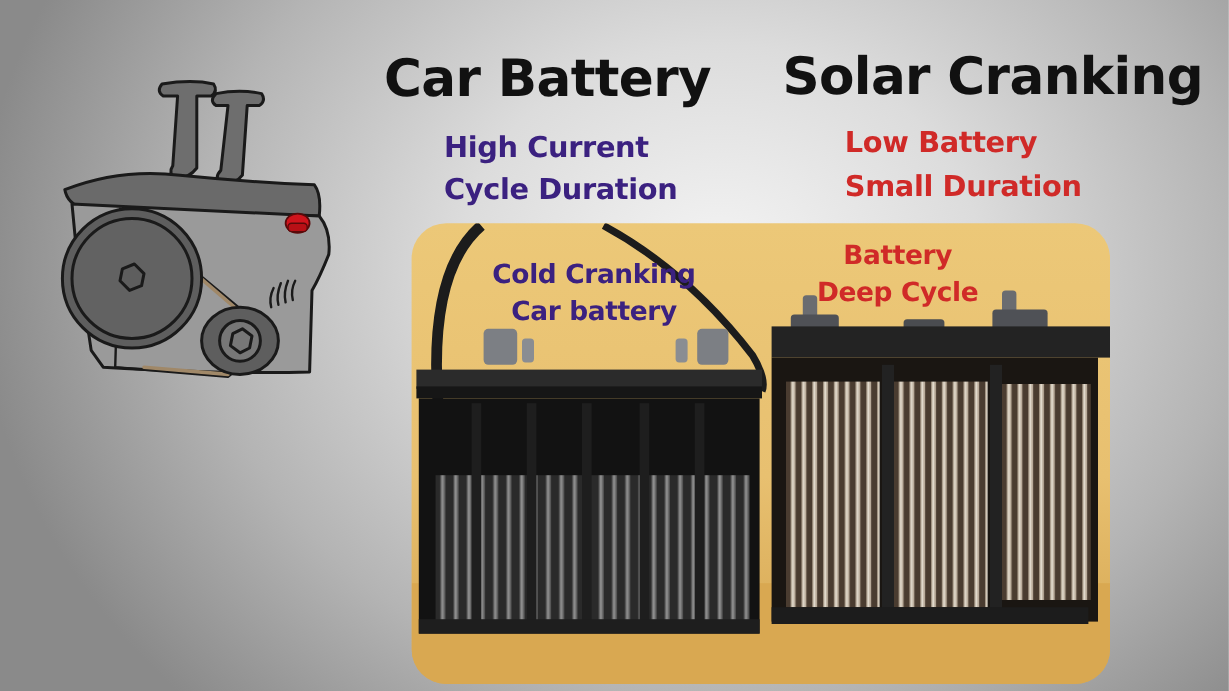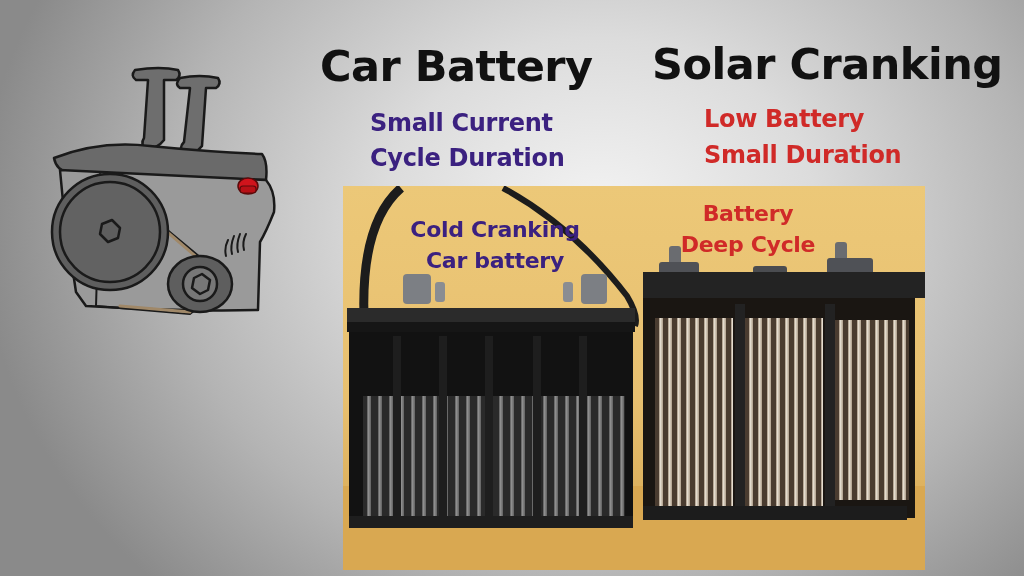--- a/index.html
+++ b/index.html
@@ -15,20 +15,21 @@
   .sub {
     position:absolute; font-weight:bold; font-size:24px; line-height:35px; letter-spacing:-0.3px;
     font-family:"DejaVu Sans", sans-serif;
   }
   .purple { color:#3b2180; }
   .red { color:#d02a28; }
   #engine { position:absolute; left:40px; top:62px; width:240px; height:260px; }
   #photo {
     position:absolute; left:343px; top:186px; width:582px; height:384px; overflow:hidden;
     background: linear-gradient(180deg, #ecc878 0%, #e8c070 55%, #ddb15e 80%, #d8a955 100%);
+    border-radius: 29px;
   }
   #photo svg { position:absolute; left:0; top:0; }
   .overlay {
     position:absolute; font-weight:bold; font-size:22px; line-height:31px; text-align:center;
     font-family:"DejaVu Sans", sans-serif; letter-spacing:-0.3px;
   }
 </style>
 </head>
 <body>
 
@@ -62,21 +63,21 @@
     </g>
 
     <ellipse cx="208" cy="124" rx="10" ry="8" fill="#d0141c" stroke="#5a0a0a" stroke-width="1.5"></ellipse>
     <rect x="200" y="124" width="16" height="7" rx="3" fill="#b81016" stroke="#5a0a0a" stroke-width="1.2"></rect>
   </svg>
 </div>
 
 <div class="title" style="left:320px; top:45px;">Car Battery</div>
 <div class="title" style="left:652px; top:43px;">Solar Cranking</div>
 
-<div class="sub purple" style="left:370px; top:106px;">Small Current</div>
+<div class="sub purple" style="left:370px; top:106px;">High Current</div>
 <div class="sub purple" style="left:370px; top:141px;">Cycle Duration</div>
 <div class="sub red" style="left:704px; top:102px;">Low Battery</div>
 <div class="sub red" style="left:704px; top:138px;">Small Duration</div>
 
 <div id="photo">
   <svg width="582" height="384" viewBox="0 0 582 384">
     <defs>
       <pattern id="plates-dark" width="11" height="20" patternUnits="userSpaceOnUse">
         <rect width="11" height="20" fill="#2a2a2a"></rect>
         <rect x="2" width="4" height="20" fill="#6a6a6a"></rect>

